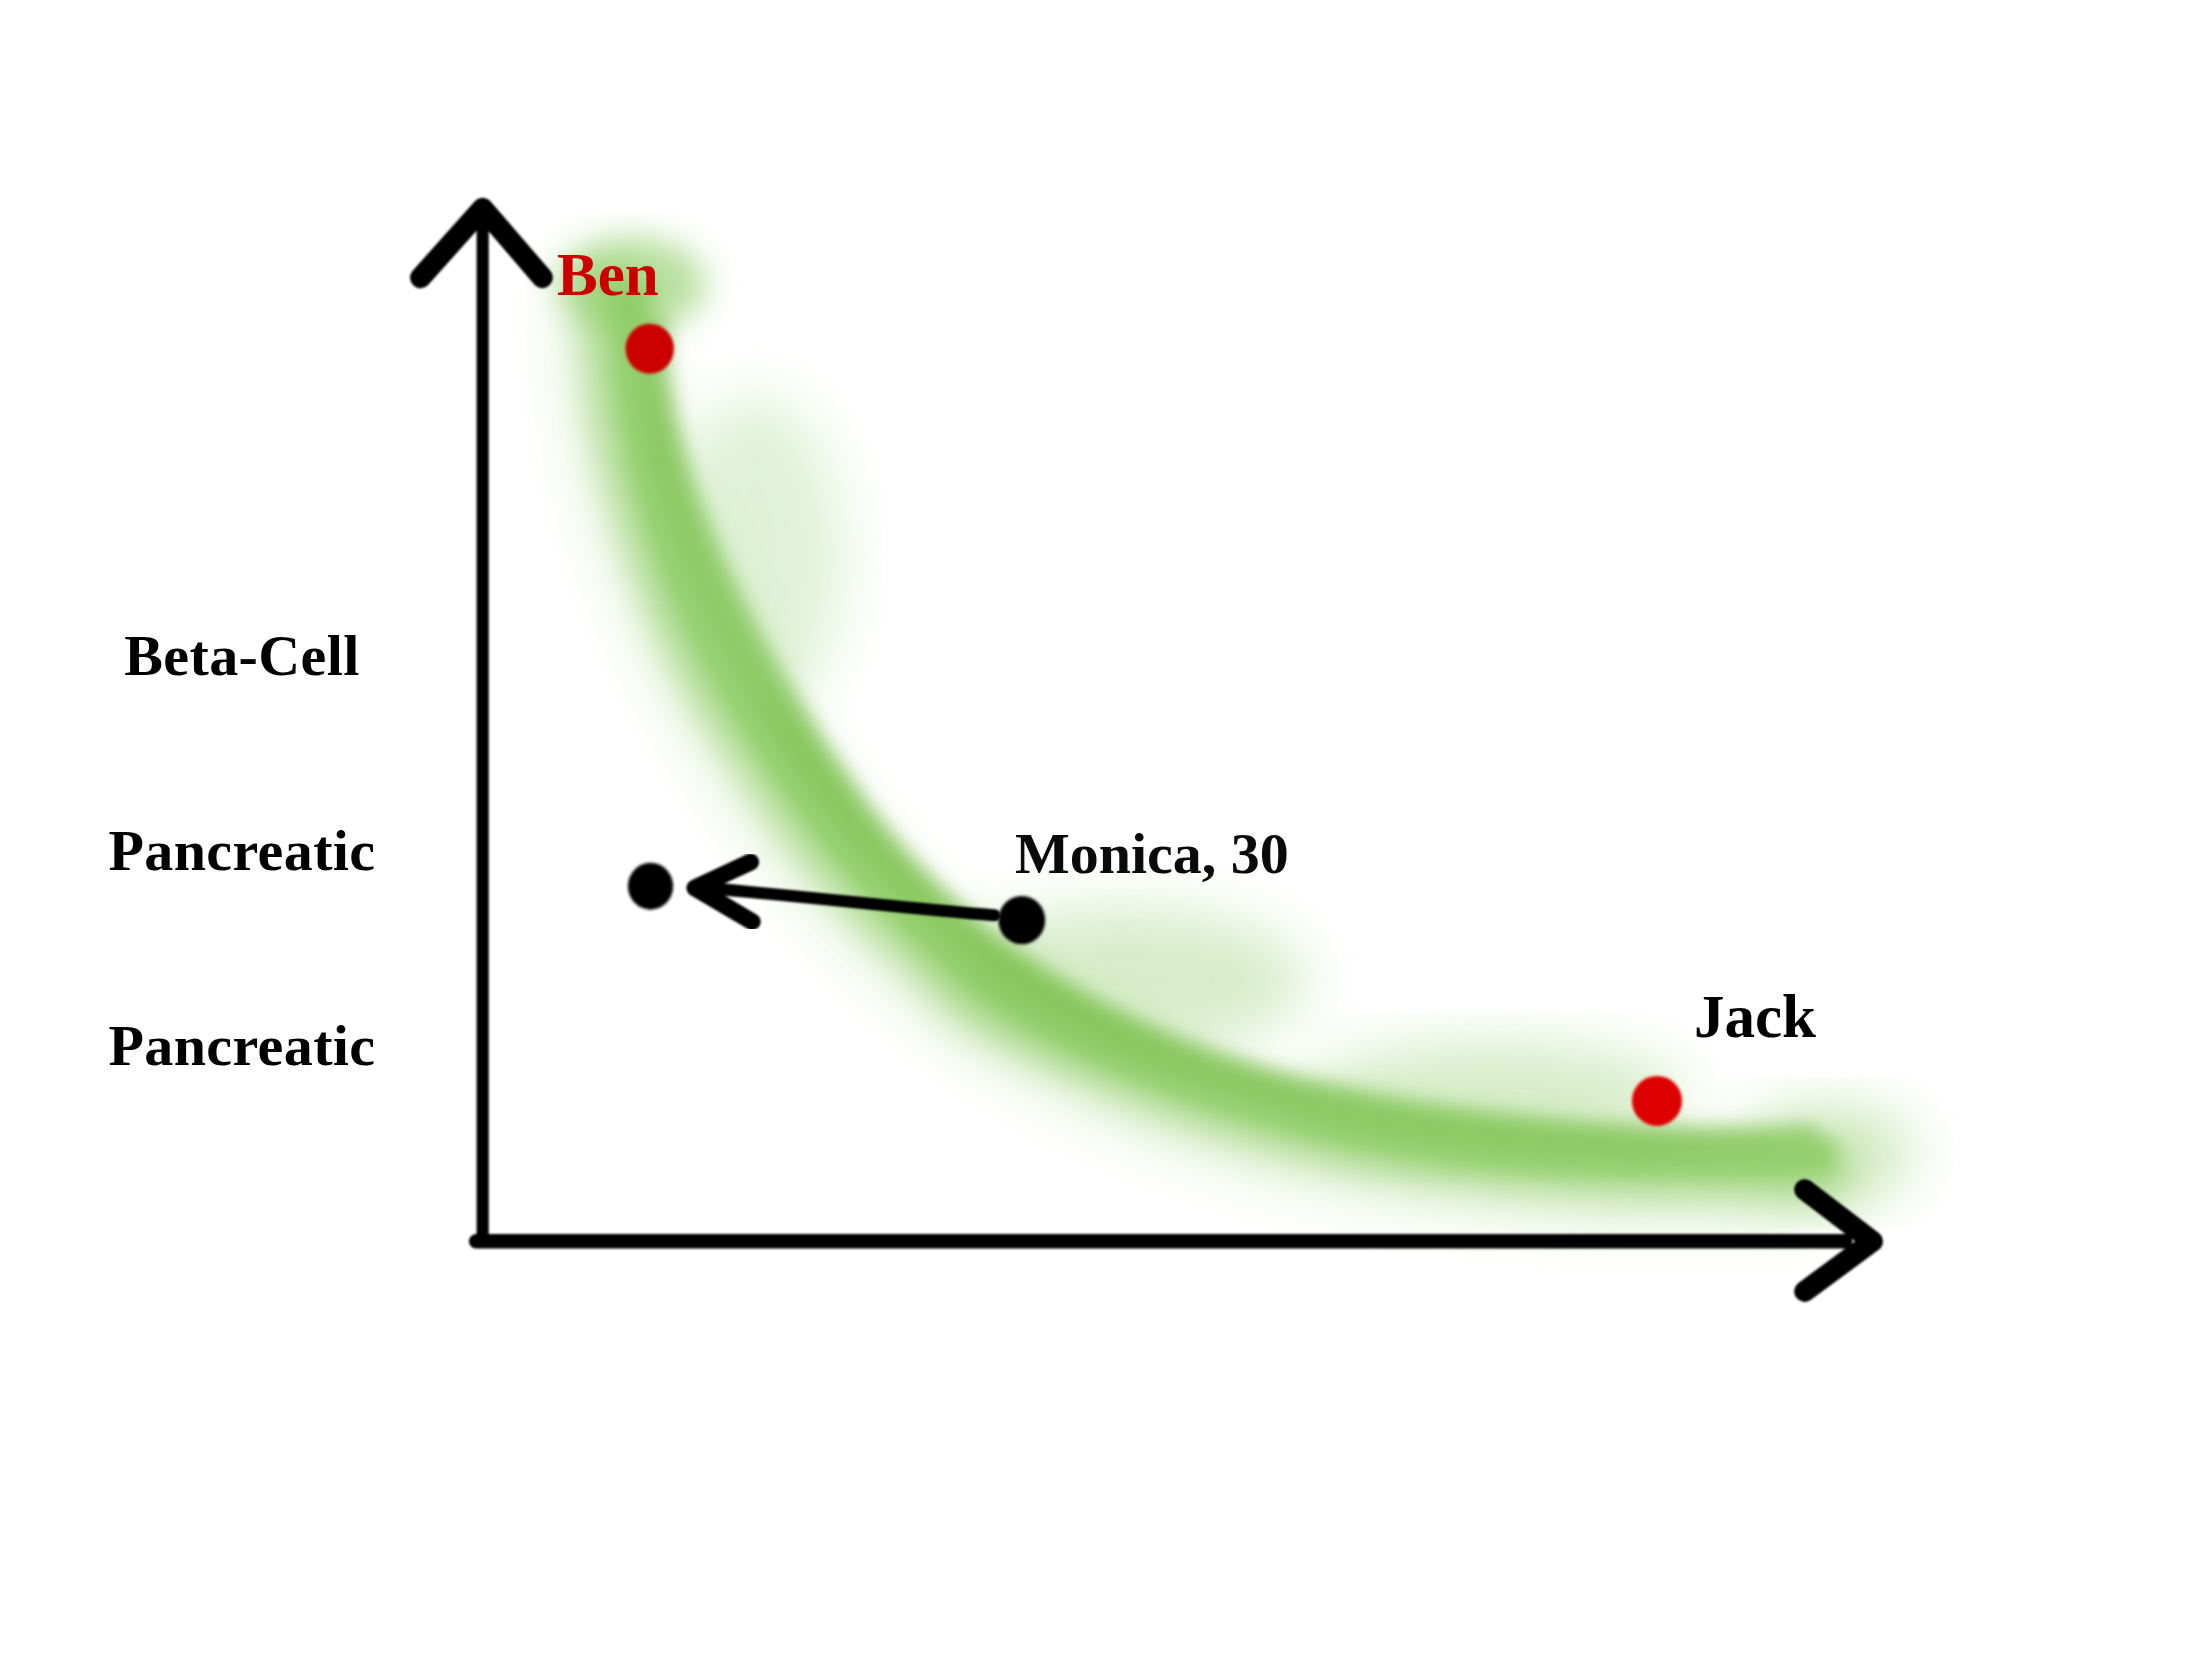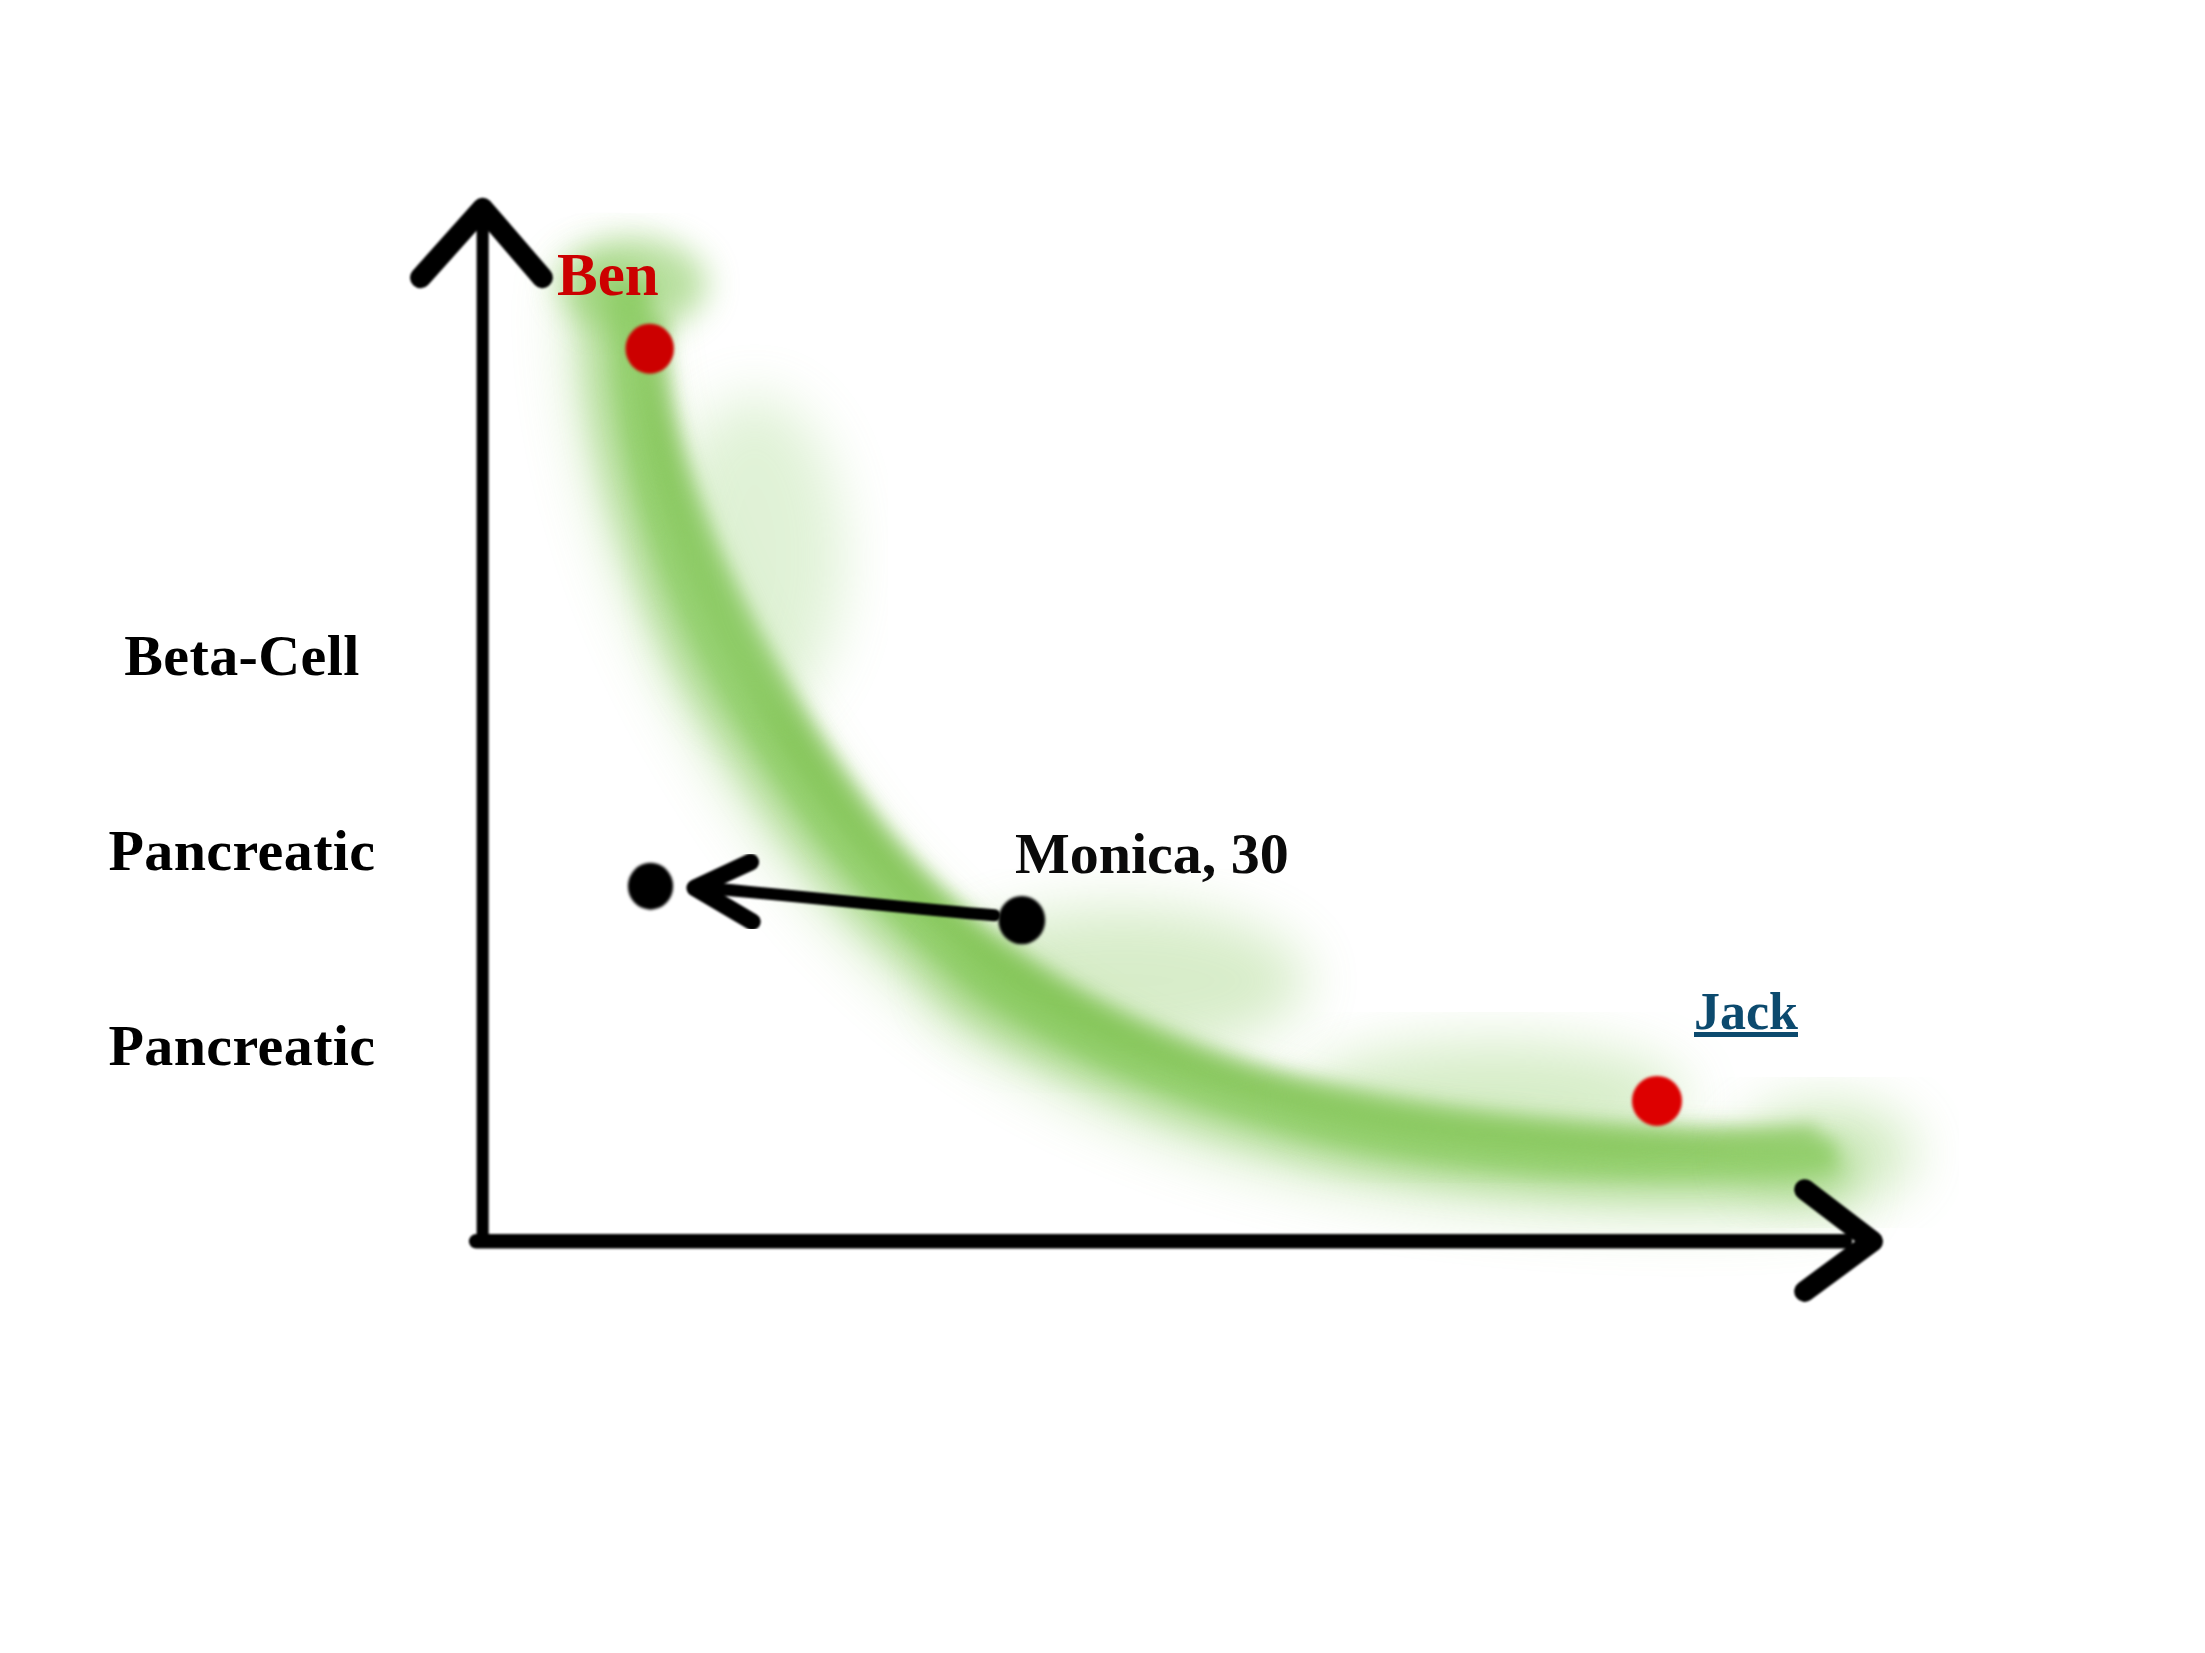--- a/index.html
+++ b/index.html
@@ -46,23 +46,22 @@
   }
   #label-ben {
     left: 557px;
     top: 241px;
     font-size: 61px;
     color: #CC0000;
   }
   #label-jack {
     left: 1694px;
     top: 983px;
-    font-size: 52px;
-    color: #0c4a6e;
-    text-decoration: underline;
+    font-size: 61px;
+    color: #000000;
   }
   #label-monica-31 {
     left: 509px;
     top: 781px;
     font-size: 58px;
     color: #0a0a0a;
   }
   #label-monica-30 {
     left: 1015px;
     top: 822px;

